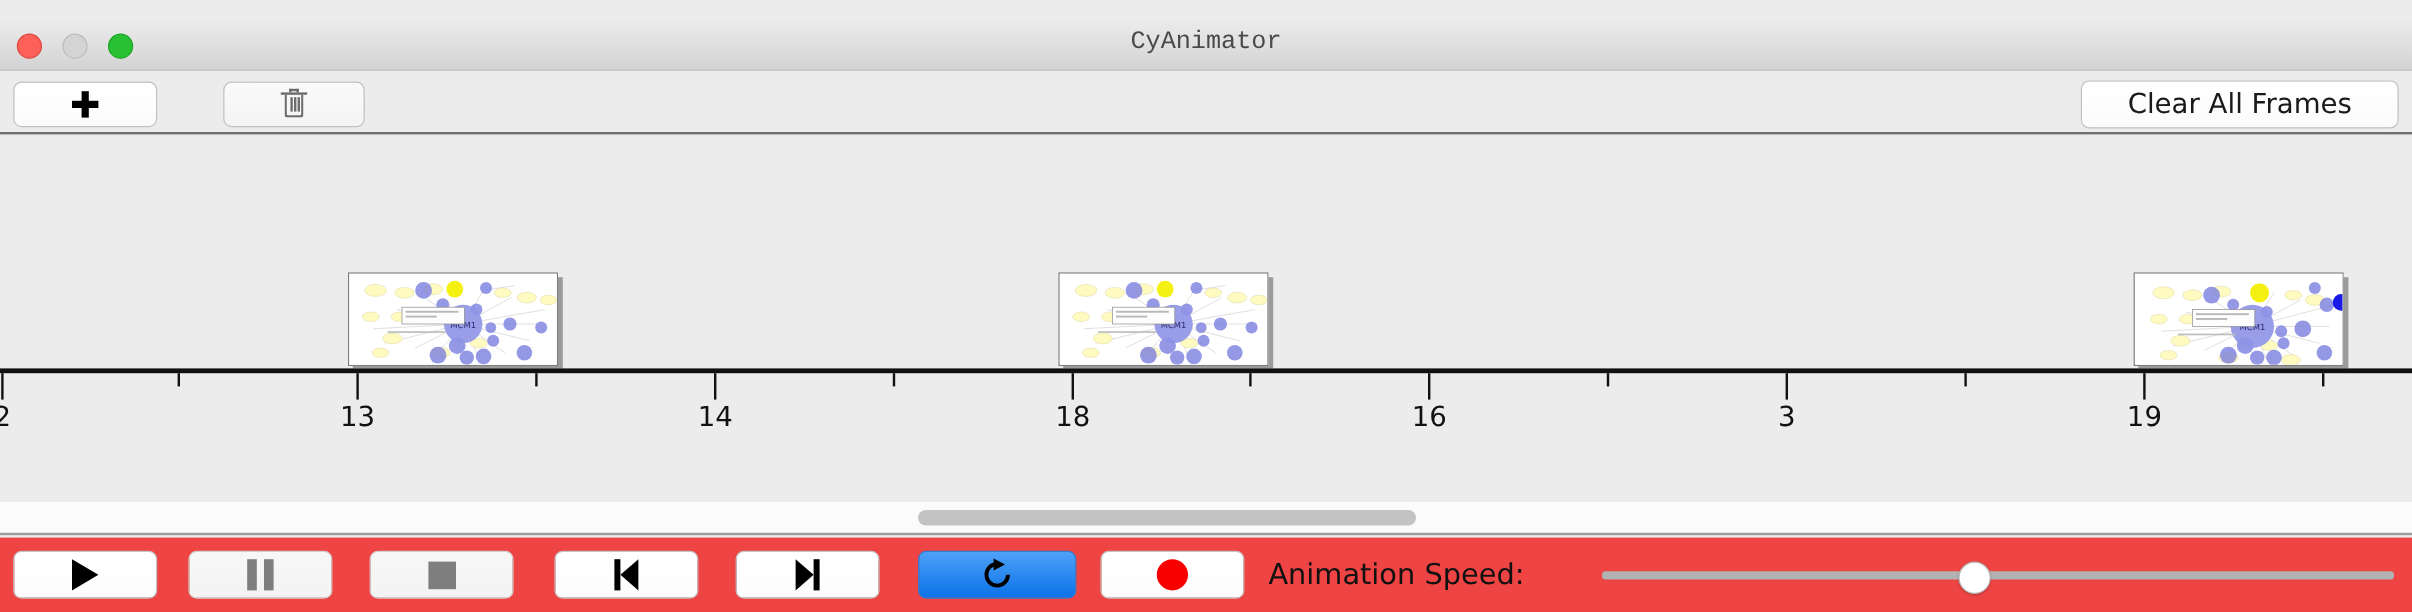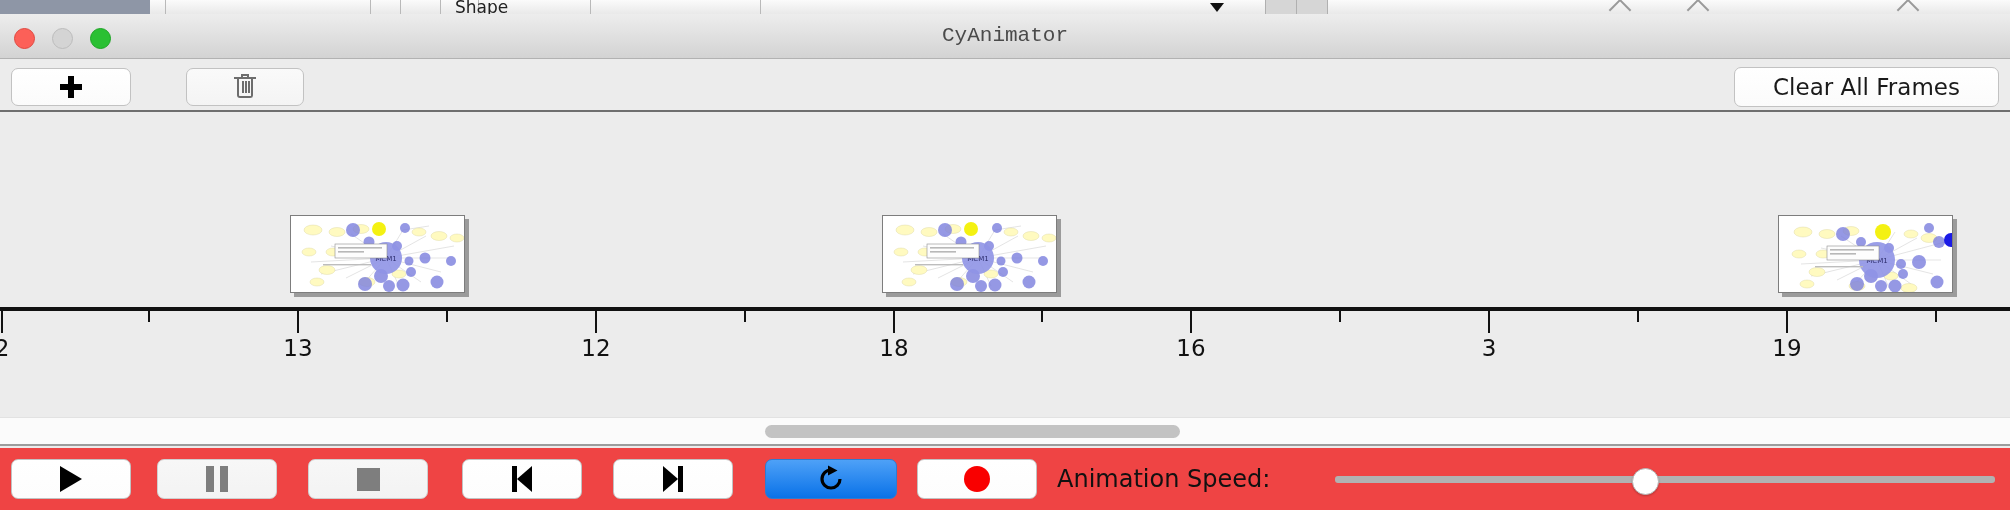--- a/index.html
+++ b/index.html
@@ -185,21 +185,21 @@
     width: 2px; height: 12px;
     background: #6d6d6d;
   }
   .trash .body i:nth-child(1) { left: 3px; }
   .trash .body i:nth-child(2) { left: 6px; }
   .trash .body i:nth-child(3) { left: 9px; }
 
   
   .timeline {
     position: absolute;
-    left: 0; top: 112px;
+    left: 0; top: 124px;
     width: 2010px; height: 195px;
     background: #ececec;
     overflow: hidden;
   }
 
   .frame {
     position: absolute;
     box-sizing: border-box;
     background: #ffffff;
     border: 1px solid #7d7d7d;
@@ -370,37 +370,20 @@
     background: #ffffff;
     border: 1px solid #b6b6b6;
     box-shadow: 0 1px 2px rgba(0,0,0,0.22);
   }
 </style>
 </head>
 <body>
 
 <div id="app">
 
-  <div class="bg-strip">
-    <div class="bg-dark-tab"></div>
-    <div class="bg-sep" style="left:165px"></div>
-    <div class="bg-sep" style="left:370px"></div>
-    <div class="bg-sep" style="left:400px"></div>
-    <div class="bg-sep" style="left:440px"></div>
-    <div class="bg-sep" style="left:478px"></div>
-    <div class="bg-sep" style="left:590px"></div>
-    <div class="bg-sep" style="left:760px"></div>
-    <div class="bg-label" style="left:455px">Shape</div>
-    <div class="bg-arrow" style="left:1210px"></div>
-    <div class="bg-box" style="left:1265px;width:30px"></div>
-    <div class="bg-box" style="left:1296px;width:30px"></div>
-    <div class="bg-chev" style="left:1612px"></div>
-    <div class="bg-chev" style="left:1690px"></div>
-    <div class="bg-chev" style="left:1900px"></div>
-  </div>
 
   <div class="titlebar">
     <div class="window-title">CyAnimator</div>
     <div class="traffic close"></div>
     <div class="traffic min"></div>
     <div class="traffic max"></div>
   </div>
 
   <div class="toolbar">
     <div class="btn btn-add">
@@ -585,21 +568,21 @@
     <div class="tick minor" style="left:1041px"></div>
     <div class="tick major" style="left:1190px"></div>
     <div class="tick minor" style="left:1339px"></div>
     <div class="tick major" style="left:1488px"></div>
     <div class="tick minor" style="left:1637px"></div>
     <div class="tick major" style="left:1786px"></div>
     <div class="tick minor" style="left:1935px"></div>
 
     <div class="tick-label" style="left:2px">2</div>
     <div class="tick-label" style="left:298px">13</div>
-    <div class="tick-label" style="left:596px">12</div>
+    <div class="tick-label" style="left:596px">14</div>
     <div class="tick-label" style="left:894px">18</div>
     <div class="tick-label" style="left:1191px">16</div>
     <div class="tick-label" style="left:1489px">3</div>
     <div class="tick-label" style="left:1787px">19</div>
 
   </div>
 
   <div class="hscroll">
     <div class="thumb"></div>
   </div>

